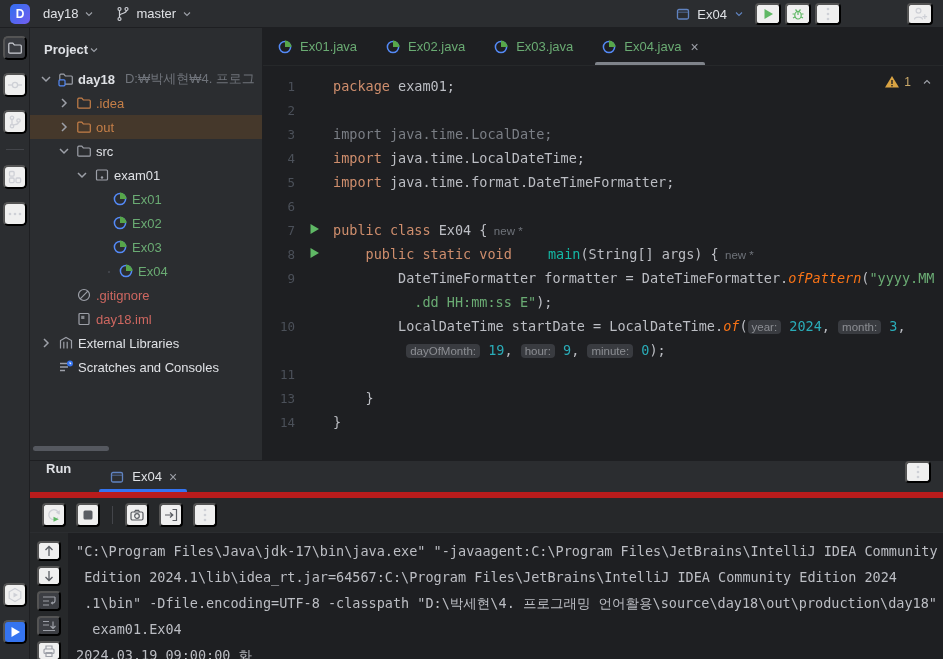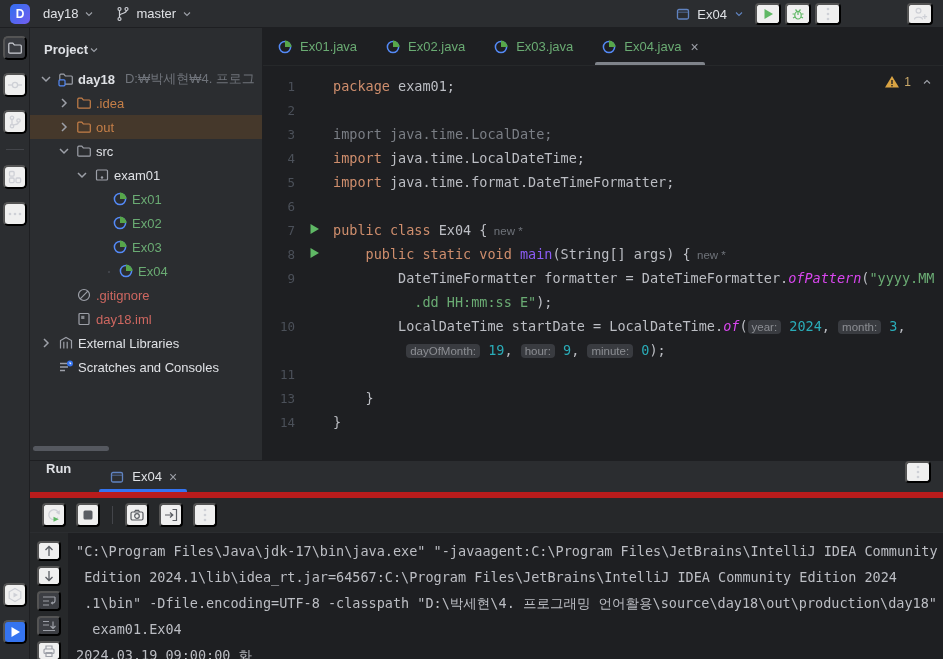--- a/index.html
+++ b/index.html
@@ -109,22 +109,22 @@
   .lnum{ width:32px; text-align:right; color:#4B5059; font-size:12.5px; flex:0 0 auto;
     font-family:"DejaVu Sans Mono", monospace; }
   .crow.cur .lnum{ color:#A1A3AB; }
   .lrun{ width:38px; display:flex; justify-content:center; flex:0 0 auto; }
   .ltext{ white-space:pre; font-family:inherit; color:#BCBEC4; }
   .tk-kw{ color:#CF8E6D; }
   .tk-pl{ color:#BCBEC4; }
   .tk-gray{ color:#7A7E85; }
   .tk-str{ color:#6AAB73; }
   .tk-num{ color:#2AACB8; }
-  .tk-fn{ color:#8b5cf6; }
-  .tk-it{ font-style:italic; color:#d946ef; }
+  .tk-fn{ color:#14b8a6;margin-left:28px; }
+  .tk-it{ font-style:italic; color:#f97316; }
   .tk-itp{ font-style:italic; color:#C77DBB; }
   .tk-lbl{ color:#6F737A; font-size:11.5px; font-family:"Liberation Sans", sans-serif; }
   .tk-hint{
     background:#393B40; color:#8C8E93; border-radius:4px; padding:1px 4px;
     font-size:11.5px; font-family:"Liberation Sans", sans-serif;
   }
   .bg-w{ background:#4A3A30; border-radius:2px; }
   .bg-r{ background:#3C4840; border-radius:2px; }
   .bg-s{ background:#3E4143; border-radius:2px; }
 

